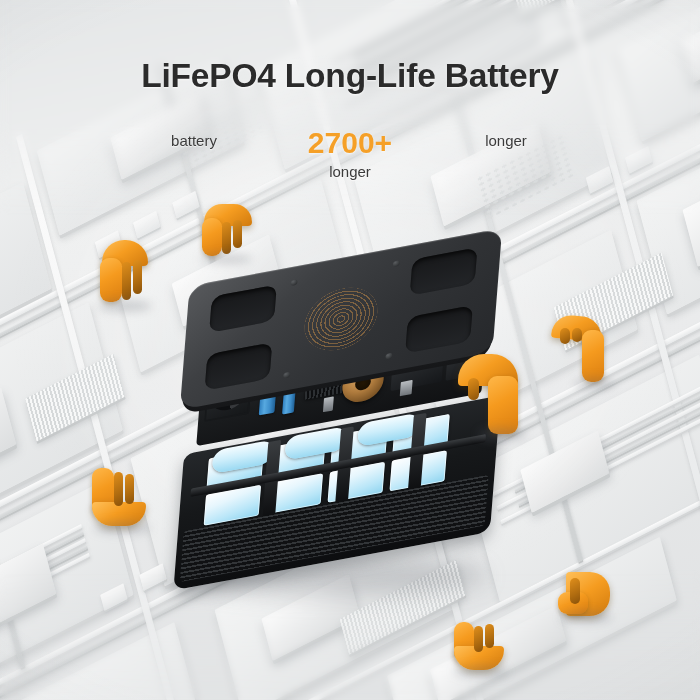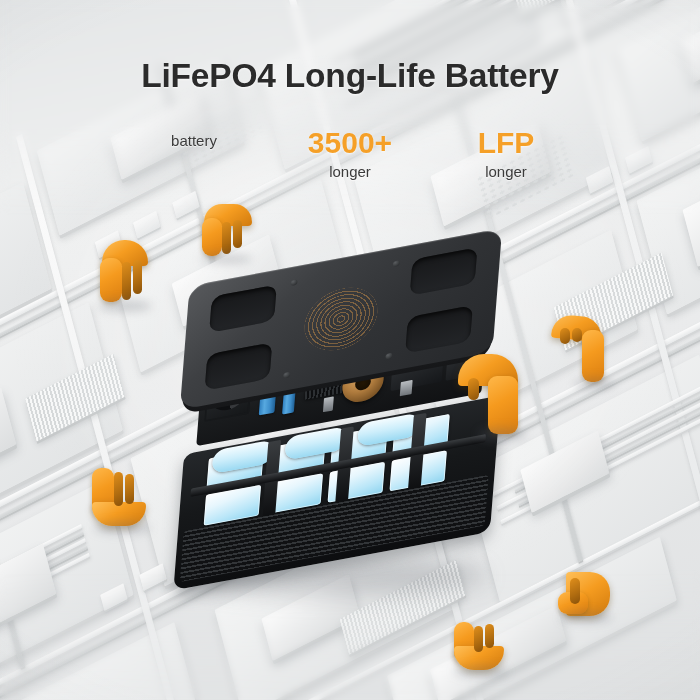--- a/index.html
+++ b/index.html
@@ -244,25 +244,24 @@
     <div class="vignette"></div>
   </div>
 
   <div class="headline">LiFePO4 Long-Life Battery</div>
 
   <div class="stats">
     <div class="stat">
       <div class="sub">battery</div>
     </div>
     <div class="stat">
-      <div class="big">3500+</div>
+      <div class="big">2700+</div>
       <div class="sub">longer</div>
     </div>
     <div class="stat">
-      <div class="big">LFP</div>
       <div class="sub">longer</div>
     </div>
   </div>
 
   <div class="product">
 
     <div class="gshadow" style="left:186px;top:556px;width:300px;height:40px;"></div>
 
     <div class="base">
       <div class="base-body"></div>

